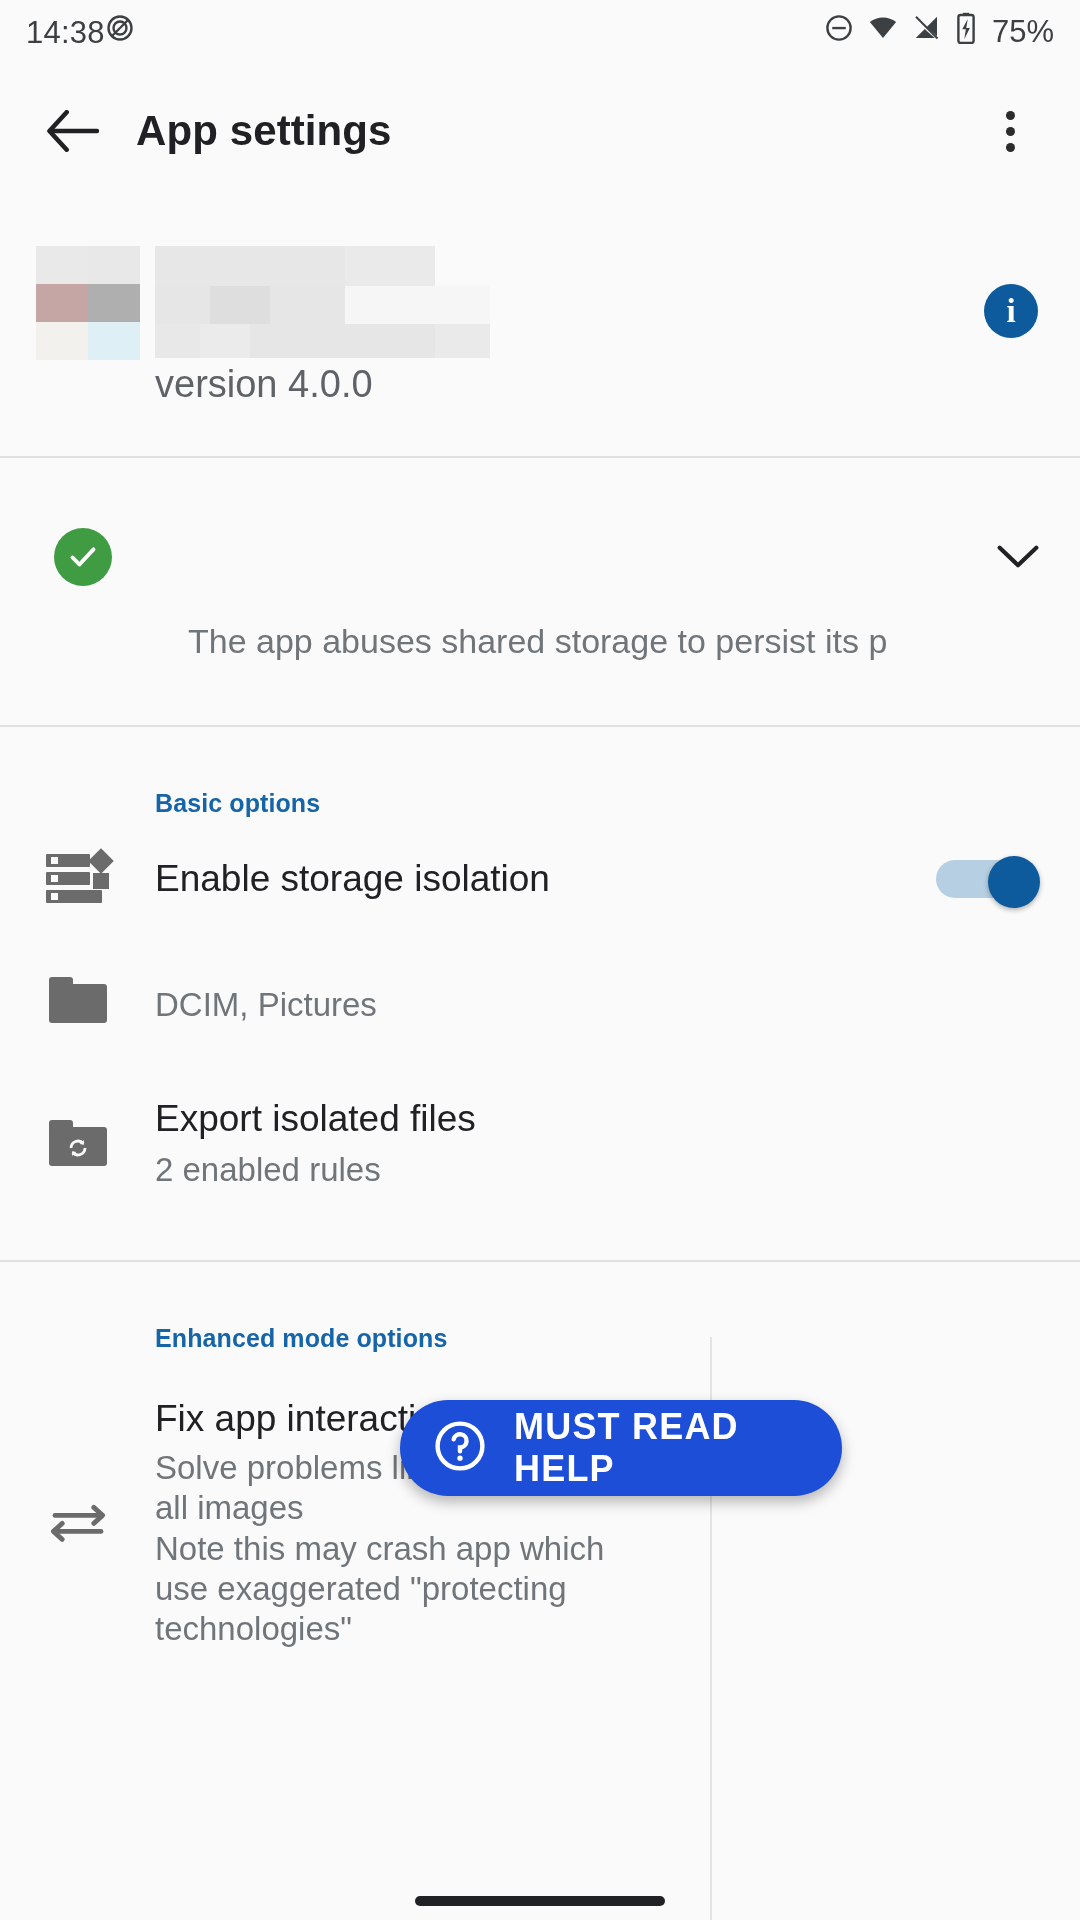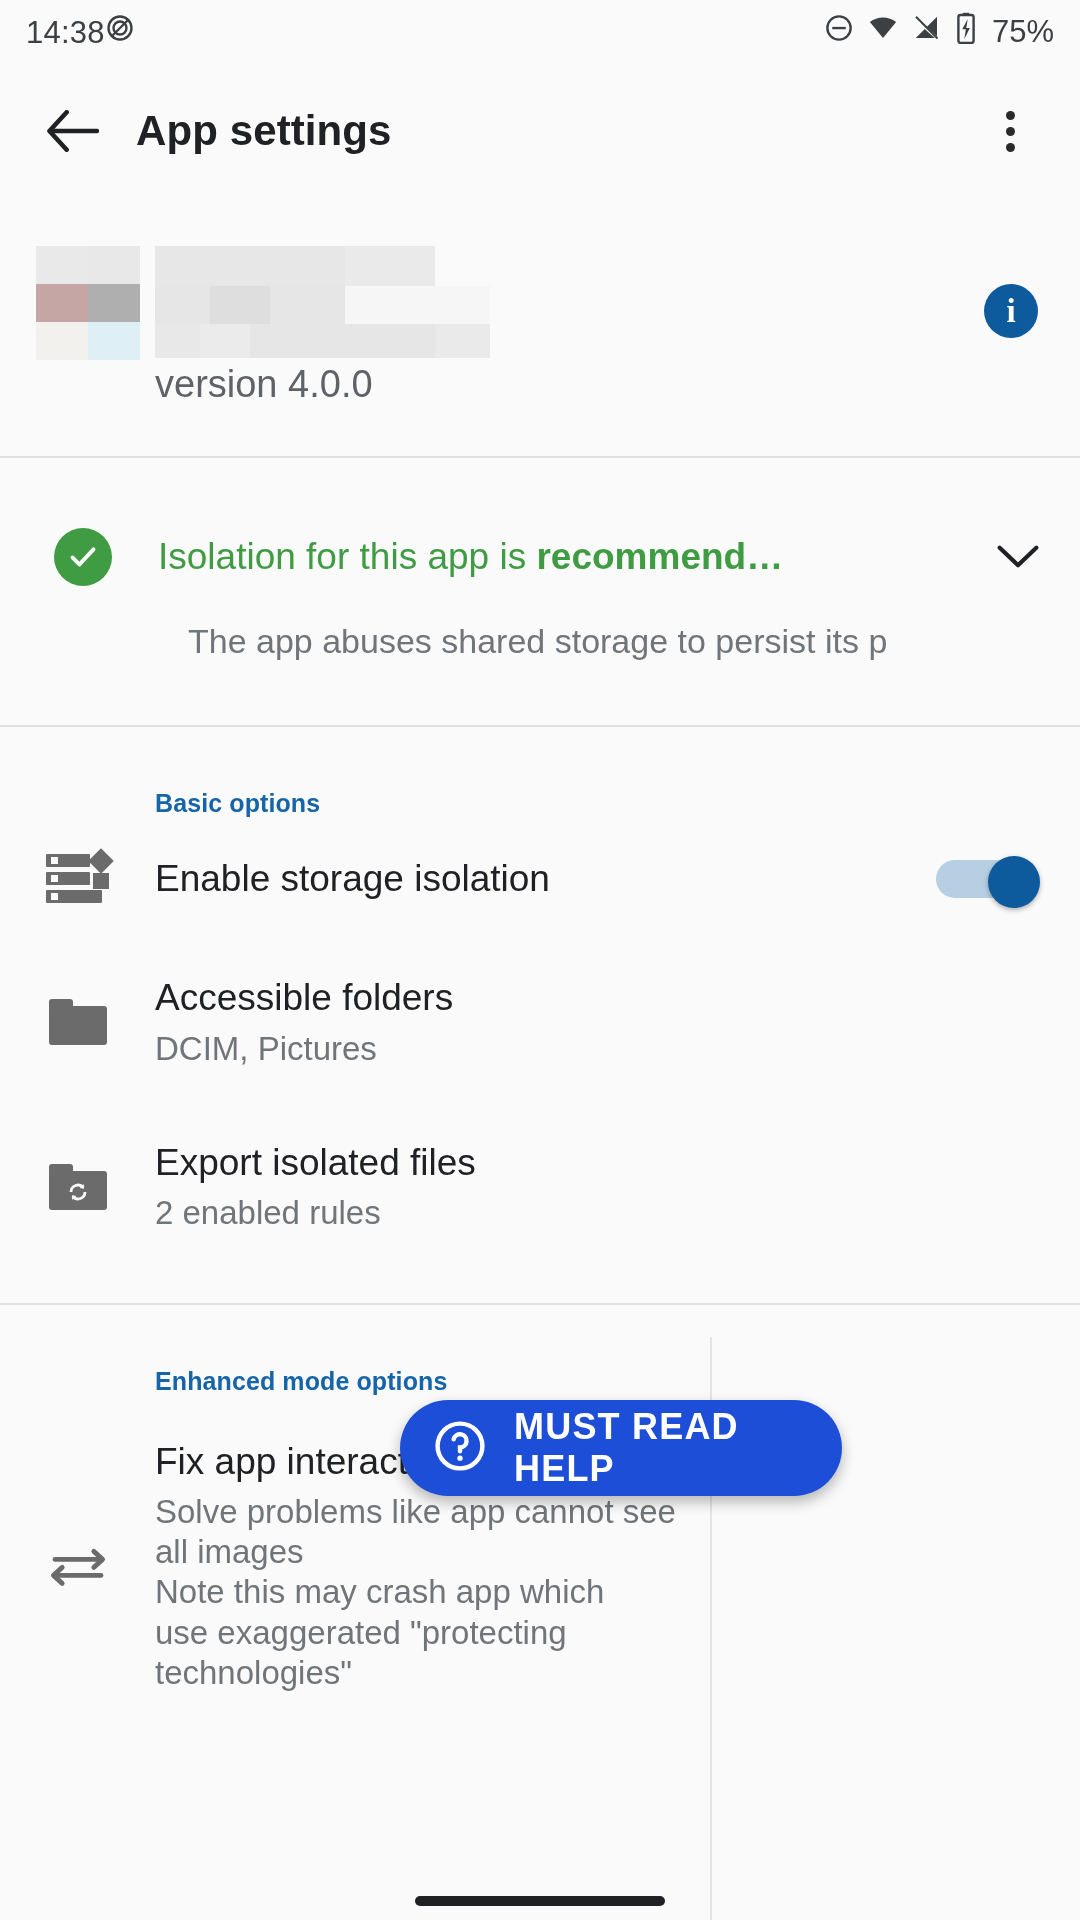--- a/index.html
+++ b/index.html
@@ -282,21 +282,20 @@
 
 <div class="divider"></div>
 
 <div class="iso">
   <div class="iso-row">
     <span class="iso-check">
       <svg width="36" height="36" viewBox="0 0 24 24">
         <path d="M5 12.3 L9.6 17 L19 6.9" fill="none" stroke="#ffffff" stroke-width="2.6" stroke-linecap="round" stroke-linejoin="round"></path>
       </svg>
     </span>
-    <div class="iso-title"><span>Isolation for this app is </span><b>recommend…</b></div>
     <span class="iso-chevron">
       <svg width="42" height="26" viewBox="0 0 22 13">
         <path d="M1.4 1.6 L11 10.8 L20.6 1.6" fill="none" stroke="#202124" stroke-width="2.2" stroke-linecap="round" stroke-linejoin="round"></path>
       </svg>
     </span>
   </div>
   <div class="iso-sub">The app abuses shared storage to persist its pr…</div>
 </div>
 
 <div class="divider"></div>
@@ -329,21 +328,20 @@
 </div>
 
 <div class="row">
   <div class="row-icon">
     <span class="ico-folder">
       <span class="tab"></span>
       <span class="body"></span>
     </span>
   </div>
   <div class="row-text">
-    <div class="row-title">Accessible folders</div>
     <div class="row-sub">DCIM, Pictures</div>
   </div>
 </div>
 
 <div class="row">
   <div class="row-icon">
     <span class="ico-folder">
       <span class="tab"></span>
       <span class="body"></span>
       <svg width="28" height="28" viewBox="0 0 24 24" style="position:absolute;left:15px;top:14px;">

